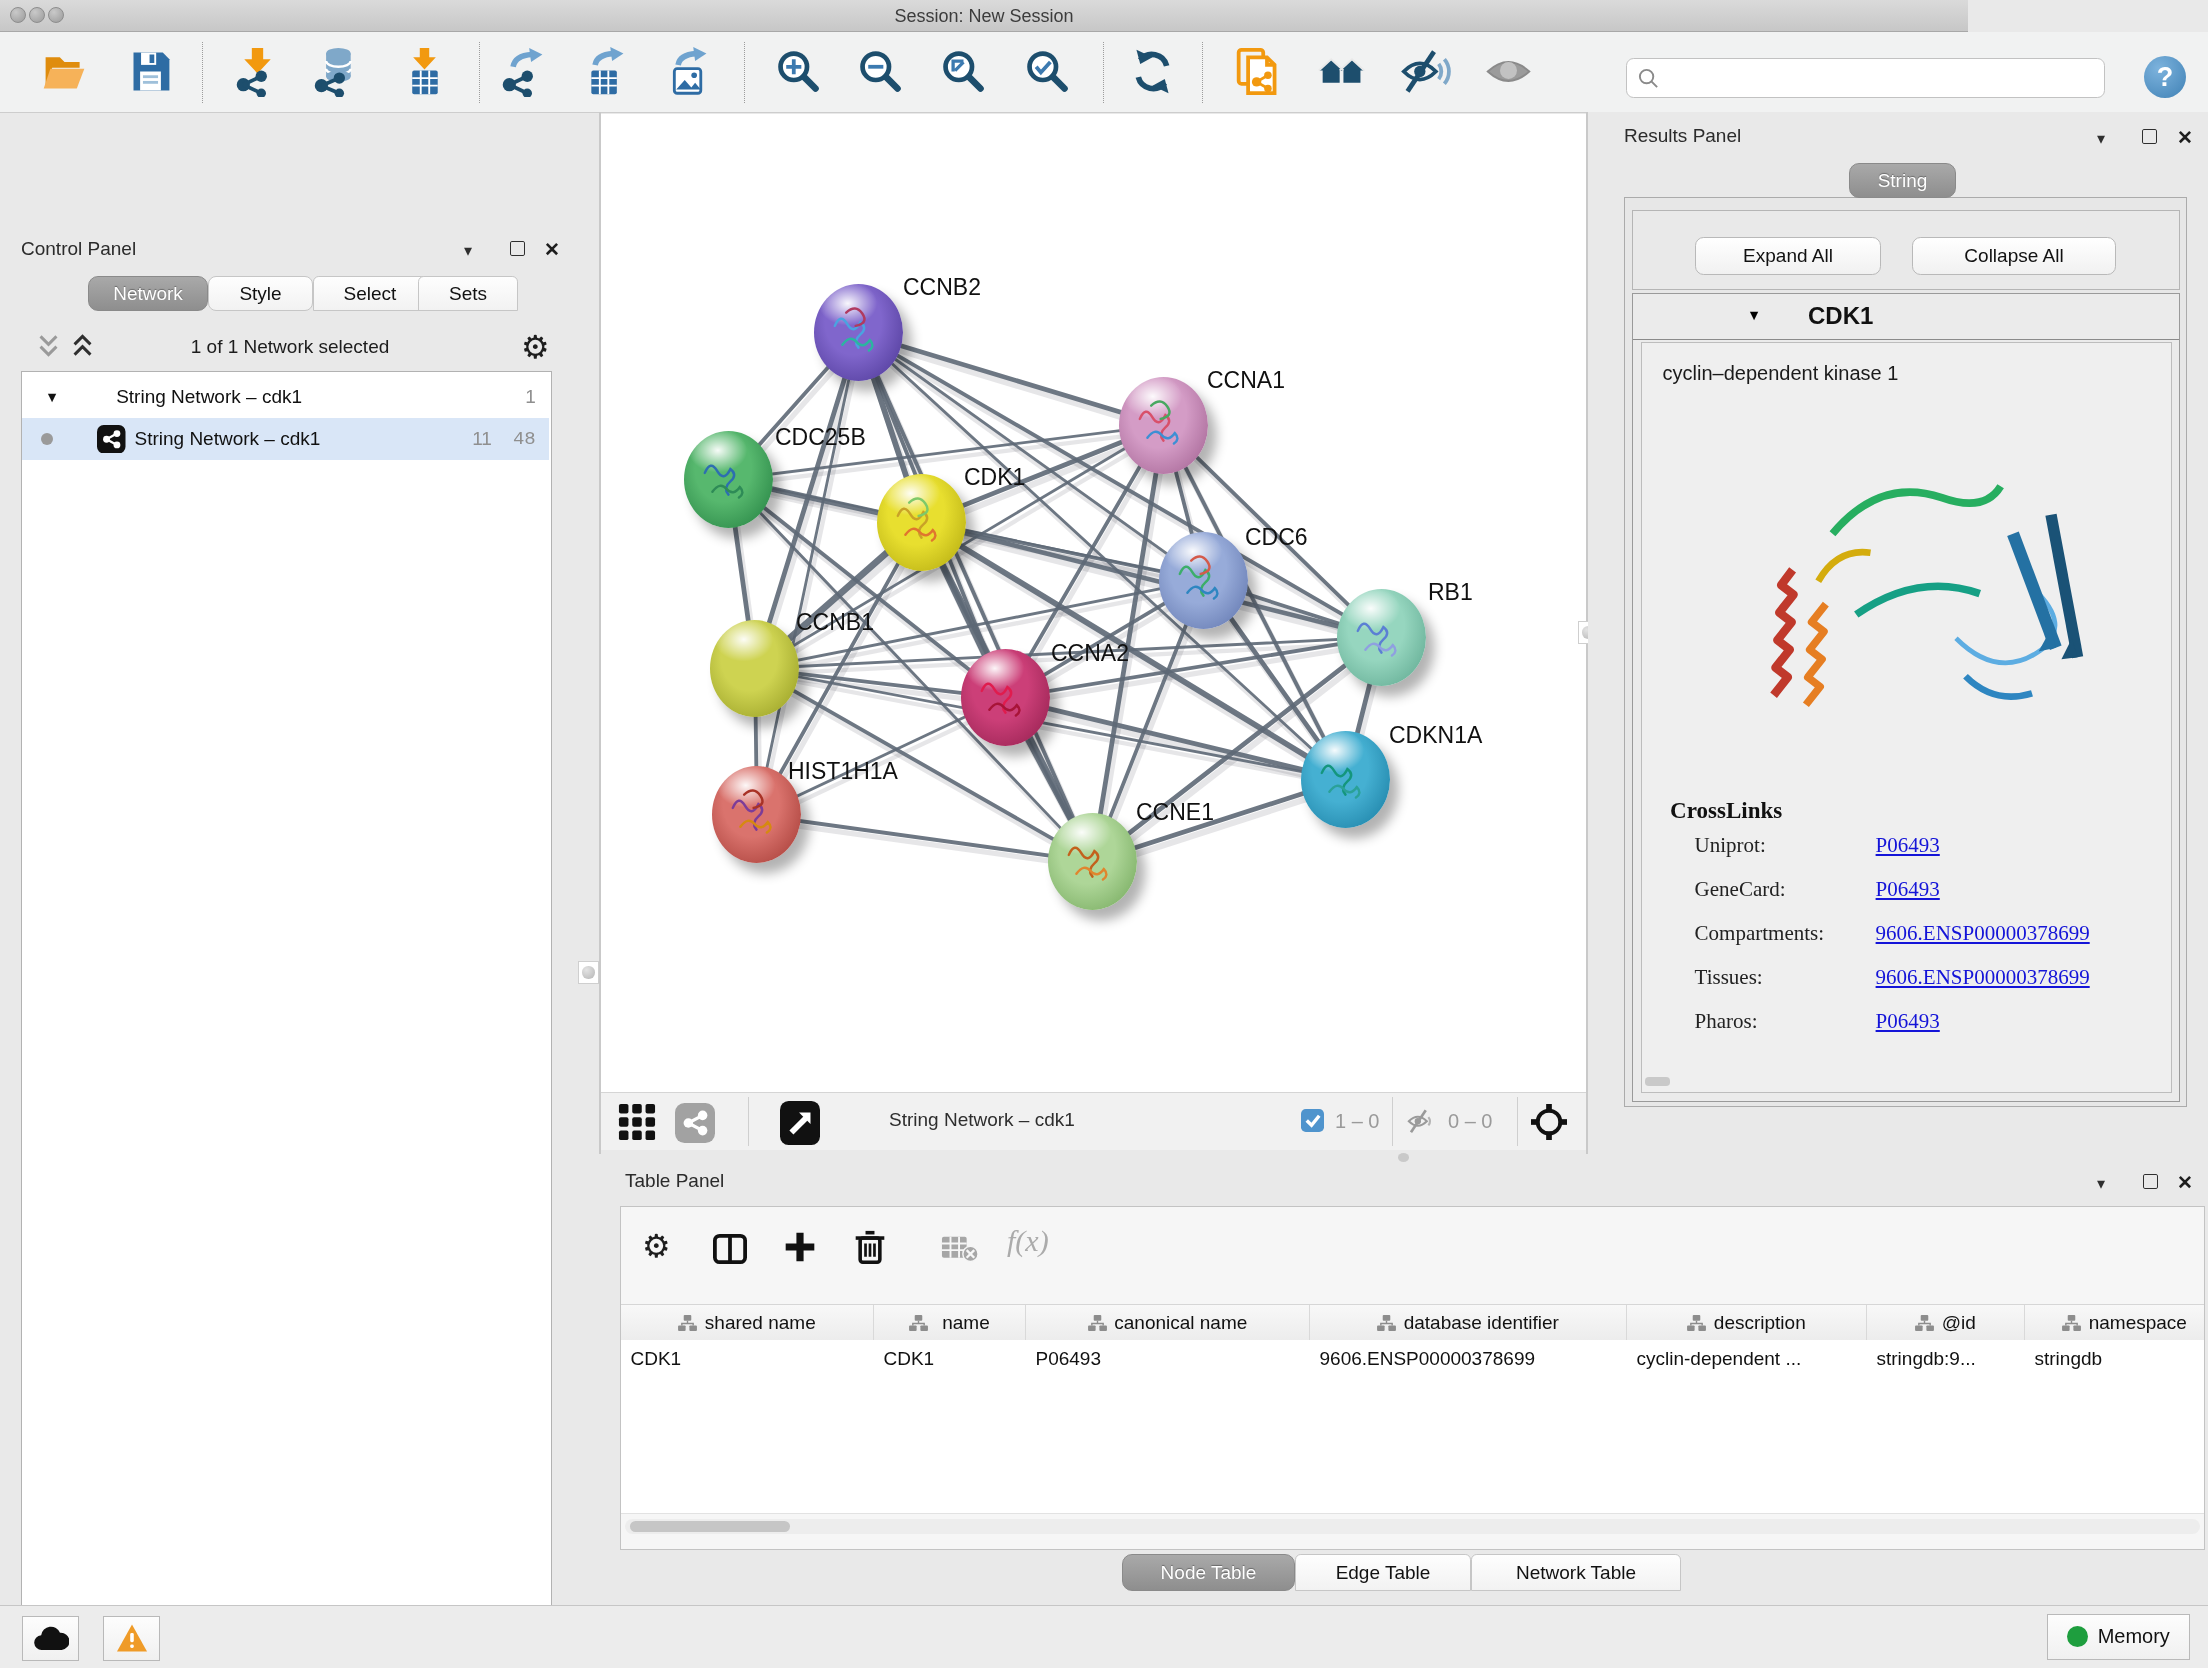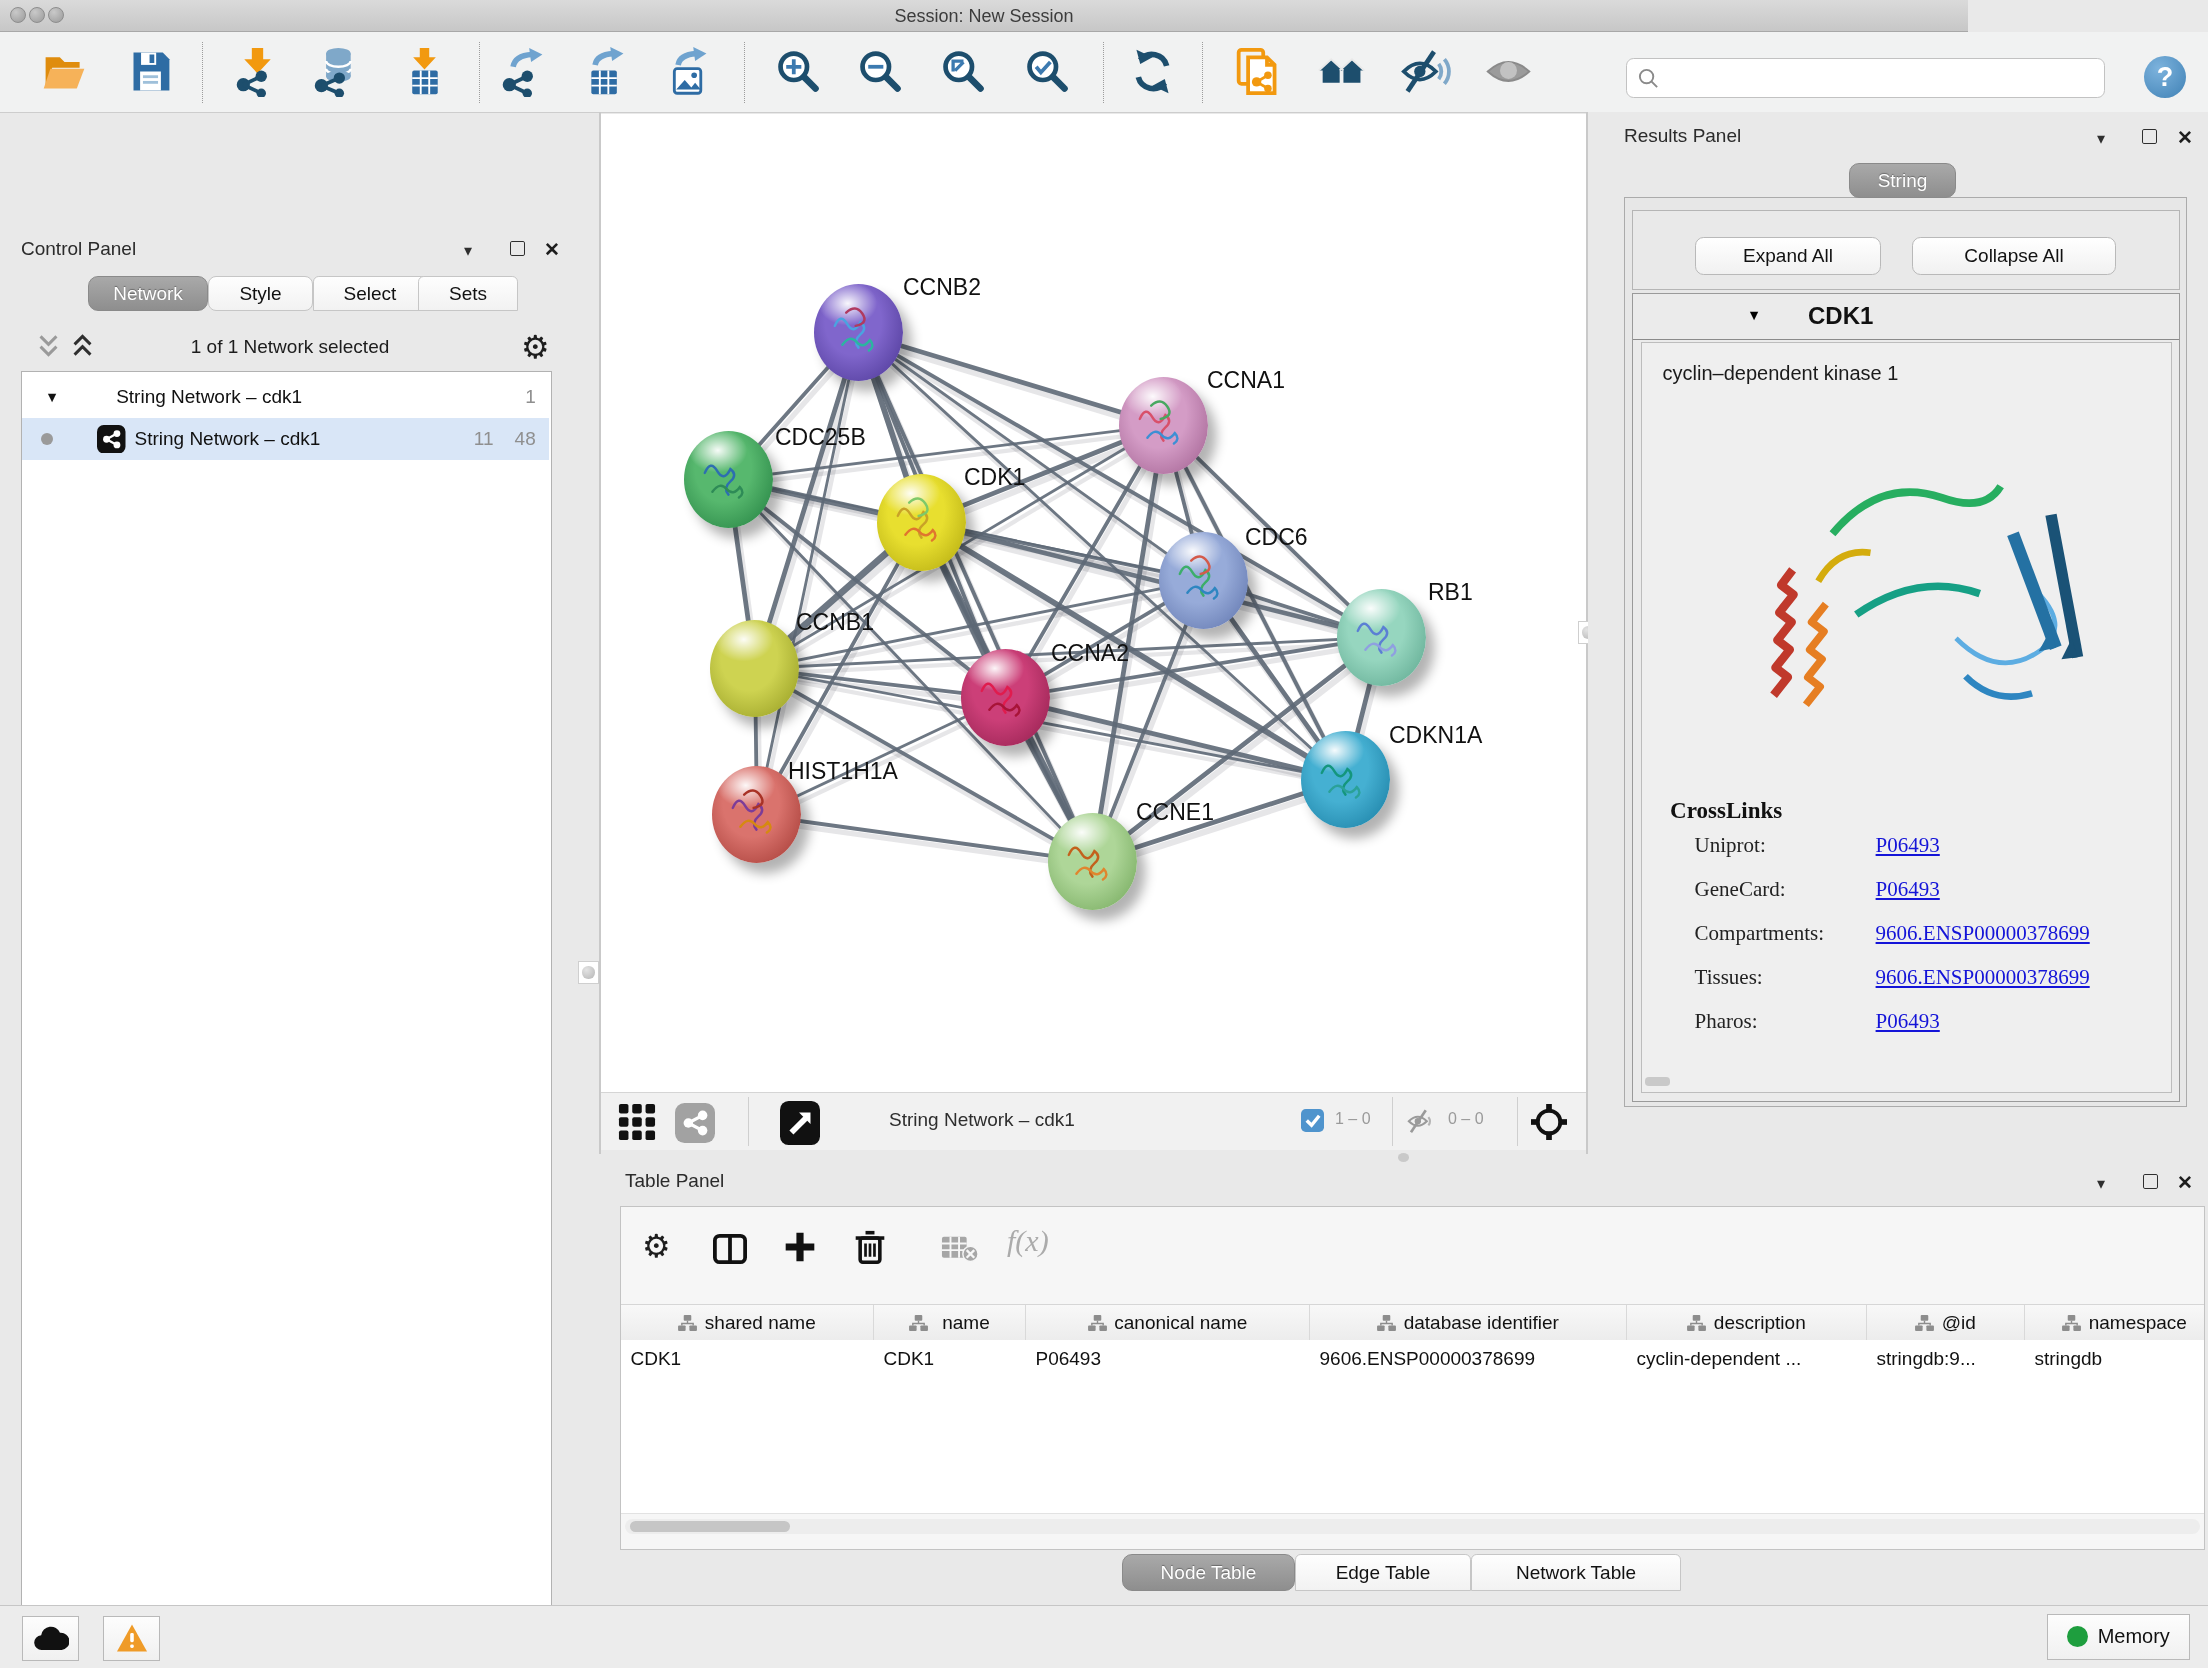--- a/index.html
+++ b/index.html
@@ -32,21 +32,21 @@
   .rowsel{background:#d9e6f7;}
   .cnt{color:#8f8f8f;}
   
   #canvas{left:601px;top:114px;width:985px;height:978px;background:#fff;}
   .node{position:absolute;width:89px;height:97px;border-radius:50%;
     box-shadow:8.6px 10.5px 11.4px rgba(0,0,0,.30);}
   .nlabel{position:absolute;font-size:23px;color:#101010;white-space:nowrap;}
   
   .netbar{left:601px;top:1092px;width:985px;height:57px;background:#f1f1f1;border-top:1px solid #d5d5d5;}
   .nbsep{top:3.8px;height:49px;border-left:1px solid #cfcfcf;}
-  .graytxt{font-size:16px;color:#9a9a9a;}
+  .graytxt{font-size:20px;color:#9a9a9a;}
   
   .handle{width:19px;height:21px;background:#fff;border:1px solid #cfcfcf;display:flex;align-items:center;justify-content:center;cursor:col-resize;}
   .handle i{display:block;width:12.4px;height:12.4px;border-radius:50%;background:radial-gradient(circle at 35% 30%,#e3e3e3,#b5b5b5);}
   
   .rbtn{height:36px;background:linear-gradient(#ffffff,#f1f1f1);border:1px solid #b9b9b9;border-radius:8.6px;
     display:flex;align-items:center;justify-content:center;font-size:19px;color:#111;cursor:pointer;}
   .serif{font-family:"Liberation Serif",serif;}
   .cllabel{color:#222;}
   .cllink{color:#1414d8;text-decoration:underline;cursor:pointer;}
   .clrow{position:relative;height:44px;font-size:21px;}
@@ -239,21 +239,21 @@
       <span style="margin-left:19px;width:12.4px;height:12.4px;border-radius:50%;background:#9a9a9a;"></span>
       <svg style="margin-left:44px;" width="28.5" height="28.5" viewBox="0 0 30 30">
           <rect width="30" height="30" rx="7" fill="#111"></rect>
           <circle cx="10" cy="15" r="3.6" fill="#fff"></circle>
           <circle cx="21" cy="9" r="3.6" fill="#fff"></circle>
           <circle cx="21" cy="21" r="3.6" fill="#fff"></circle>
           <path d="M10 15l11-6M10 15l11 6" stroke="#fff" stroke-width="2.4"></path>
         </svg>
       <span style="margin-left:8.6px;">String Network – cdk1</span>
       <span class="cnt" style="margin-left:auto;">11</span>
-      <span class="cnt" style="margin-left:21px;margin-right:13.3px;">48</span>
+      <span class="cnt" style="margin-left:21px;margin-right:13.3px;font-family:Liberation Mono, monospace;">48</span>
     </div>
   </div>
 
   <div class="abs handle" style="left:578px;top:849px;">
       <i></i>
     </div>
 </div>
 <div class="abs" style="left:599px;top:112px;width:1.9px;height:1042px;background:#c9c9c9;"></div>
 
 <div class="abs" id="canvas">

